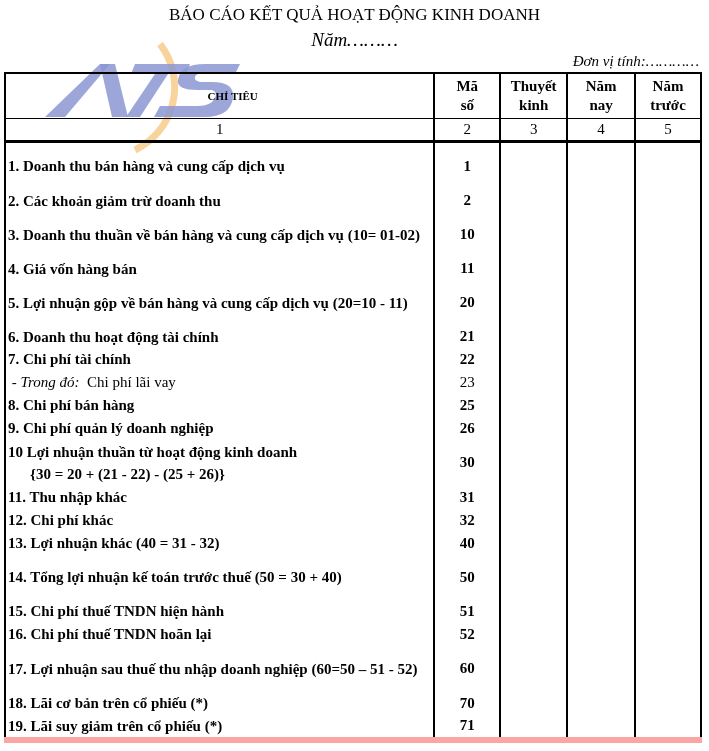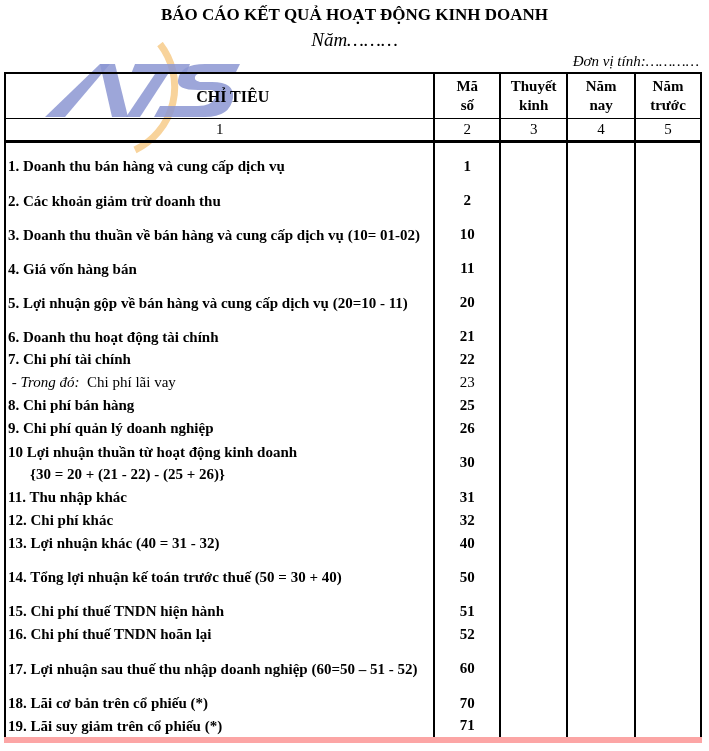--- a/index.html
+++ b/index.html
@@ -1,30 +1,30 @@
 <!DOCTYPE html>
 <html><head>
 <meta charset="utf-8">
 <style>
   html, body { margin:0; padding:0; background:#ffffff; }
   body { width:709px; height:751px; position:relative; overflow:hidden;
          font-family:"Liberation Serif", serif; color:#000; }
   .title { position:absolute; left:0; width:709px; top:5px; text-align:center;
-           font-weight:bold; font-size:17px; }
+           font-weight:normal; font-size:17px; }
   .year { position:absolute; left:0; width:709px; top:29px; text-align:center;
           font-style:italic; font-size:19px; }
   .unit { position:absolute; right:10px; top:53px; font-style:italic; font-size:15px; }
   .watermark { position:absolute; left:40px; top:42px; width:210px; height:120px; pointer-events:none; }
   table { position:absolute; left:4px; top:72px; width:698px; border-collapse:collapse;
           font-size:15px; }
   td, th { border-left:2px solid #000; border-right:2px solid #000; padding:0 6px; }
   th { font-weight:bold; text-align:center; line-height:19px; }
   thead tr.h1 th { height:44px; border-top:2px solid #000; border-bottom:1px solid #000; }
   thead tr.h2 th { height:21px; font-weight:normal; border-bottom:3px solid #000; }
-  th.c1 { text-align:center; font-size:16px;padding-left:32px; }
+  th.c1 { text-align:center; font-size:11px;padding-left:32px; }
   td.c1 { text-align:left; font-weight:bold; padding-left:2px; line-height:22px; }
   td.c2 { text-align:center; font-weight:bold; }
   td.normal { font-weight:normal; }
   tbody tr:last-child td { border-bottom:6px solid #fca5a5; }
   .just { text-align:justify; text-align-last:left; }
 </style>
 </head>
 <body>
 
 <div class="title">BÁO CÁO KẾT QUẢ HOẠT ĐỘNG KINH DOANH</div>

